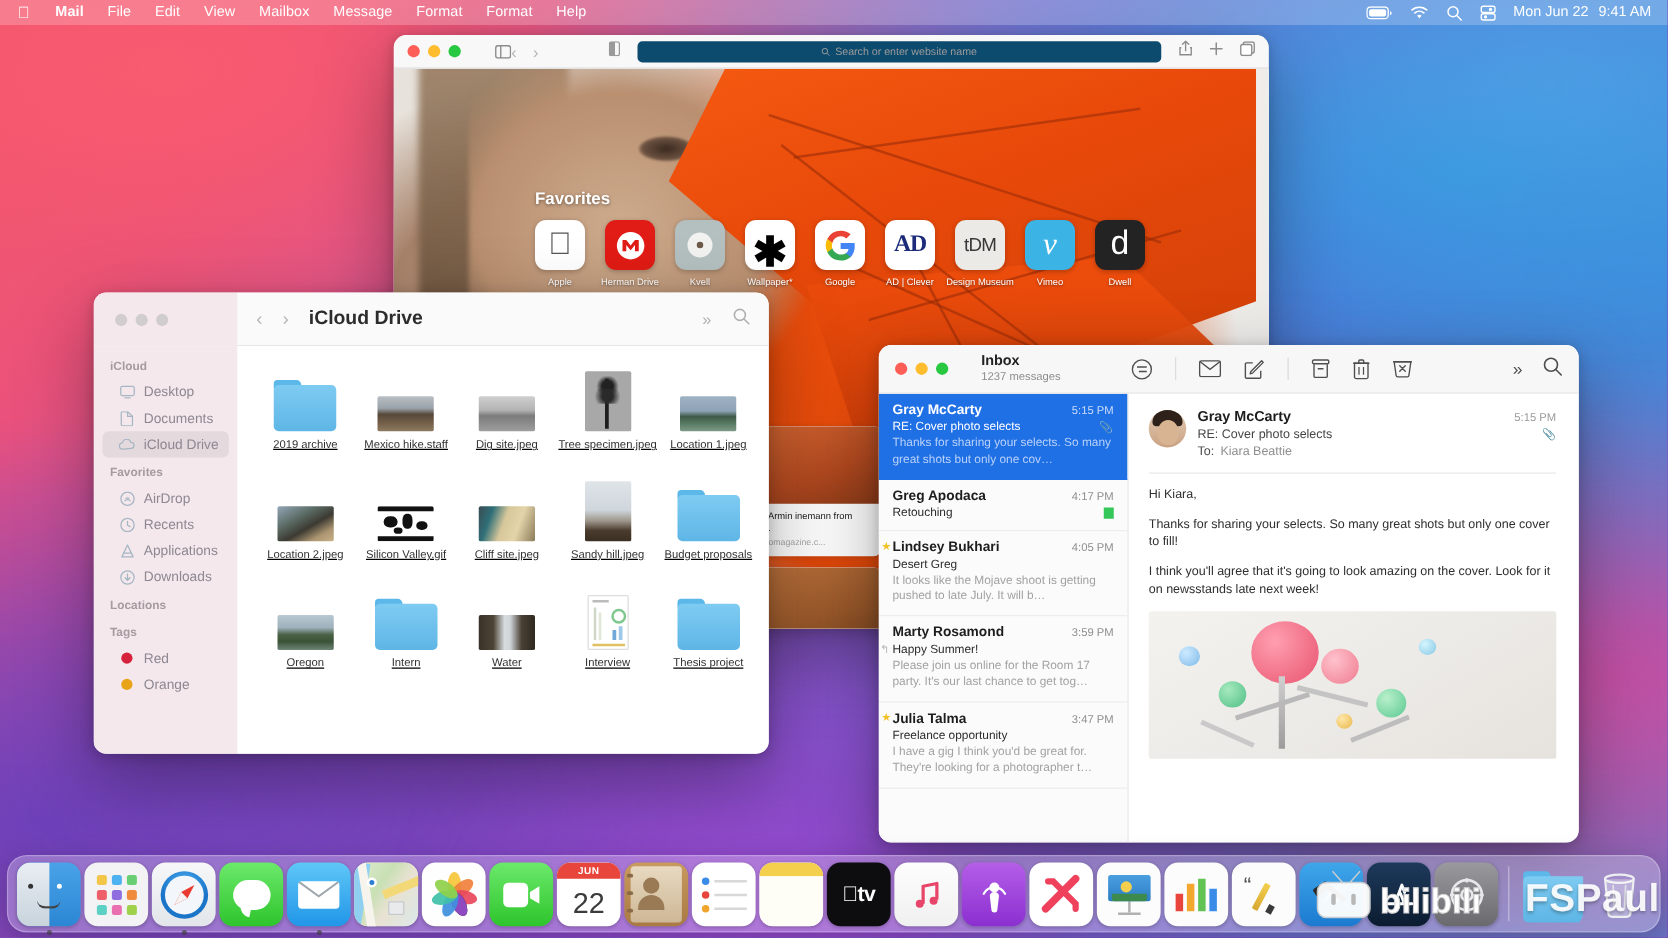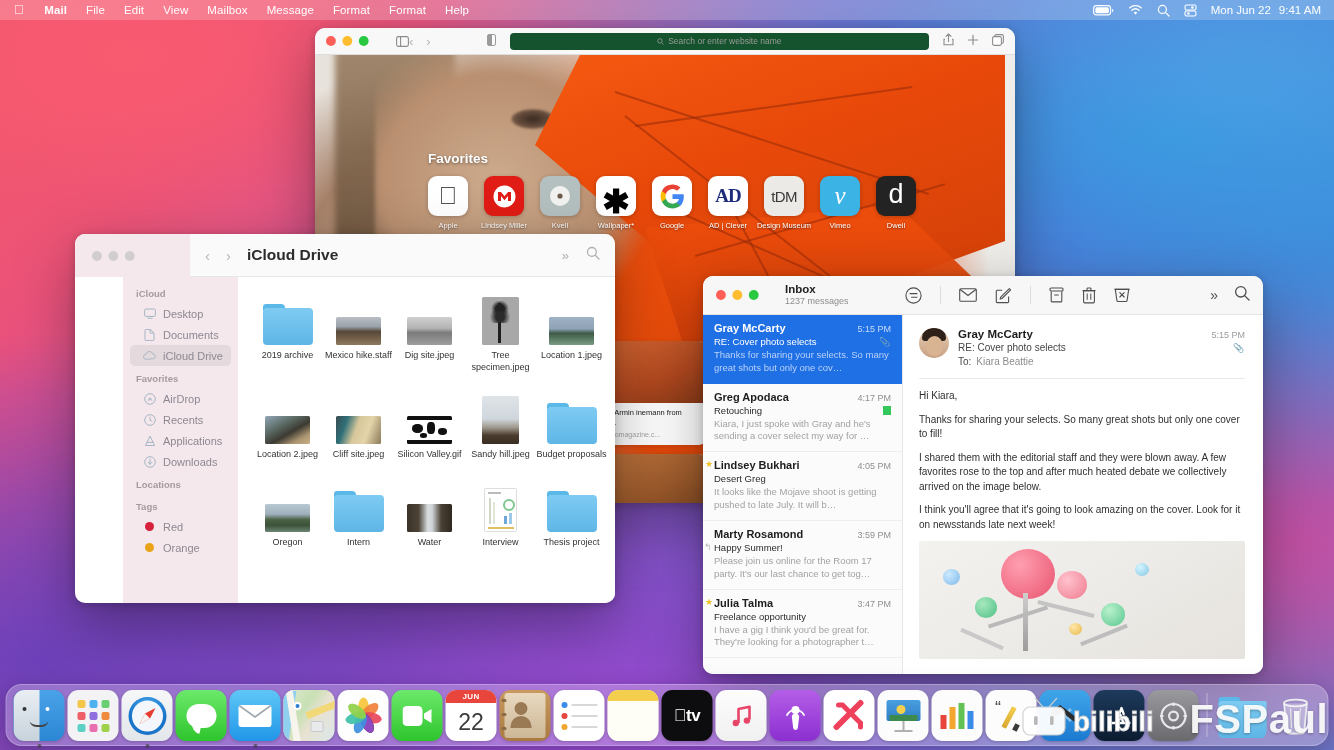--- a/index.html
+++ b/index.html
@@ -71,21 +71,21 @@
   .sf-bar {
     height:27px; background:#f6f6f6cc; backdrop-filter:blur(20px);
     border-bottom:1px solid #dedede;
     display:flex; align-items:center; padding:0 11px; gap:0;
   }
   .sf-bar .lights { transform:scale(.82); transform-origin:left center; }
   .sf-side { margin-left:18px; display:flex; gap:14px; align-items:center; color:#8b8b8b; }
   .sf-nav { display:flex; gap:13px; color:#b5b5b5; font-size:13px; }
   .sf-reader { margin-left:56px; color:#9a9a9a; }
   .sf-search {
-    flex:1; margin:0 14px; height:17px; background:#14532d; border-radius:4px;
+    flex:1; margin:0 14px; height:17px; background:#0c4a6e; border-radius:4px;
     display:flex; align-items:center; justify-content:center; gap:4px;
     font-size:8.5px; color:#9b9b9b;
   }
   .sf-right { display:flex; gap:13px; color:#8d8d8d; align-items:center; }
   .sf-body { position:relative; height:448px; overflow:hidden; background:#fff; }
   .sf-hero { position:absolute; inset:0; overflow:hidden; }
   .hero-bg { position:absolute; inset:0;
     background:
       radial-gradient(ellipse 38% 60% at 14% 46%, #c9a98e 0%, #a7826a 40%, rgba(167,130,106,0) 72%),
       radial-gradient(ellipse 55% 95% at 56% 55%, #f0500c 0%, #e2490b 38%, rgba(226,73,11,0) 74%),
@@ -132,32 +132,32 @@
   
   #finder { left:75px; top:234px; width:540px; height:369px; background:#fff; z-index:20; }
   .fd-top { display:flex; height:43px; }
   .fd-sb-top { width:115px; background:#f4e8ec; display:flex; align-items:center; padding-left:17px; }
   .fd-sb-top .lights { transform:scale(.82); transform-origin:left center; opacity:.85; }
   .fd-hdr { flex:1; background:#fafafa; display:flex; align-items:center; padding:0 15px;
     border-bottom:1px solid #e7e7e7; }
   .fd-arrows { display:flex; gap:16px; color:#b6b6b6; font-size:15px; margin-right:16px; }
   .fd-title { font-size:15.5px; font-weight:bold; color:#2c2c2c; }
   .fd-hdr-right { margin-left:auto; display:flex; gap:17px; color:#b0b0b0; align-items:center; }
-  .fd-main { display:flex; height:326px;margin-left:48px; }
+  .fd-main { display:flex; height:326px; }
   .fd-sb { width:115px; background:#f4e8ec; padding-top:4px; overflow:hidden; }
   .sb-head { font-size:9.5px; color:#a59aa0; padding:7px 0 4px 13px; font-weight:600; }
   .sb-item { display:flex; align-items:center; gap:7px; padding:4px 0 4px 13px;
     font-size:11px; color:#8d8891; margin:0 7px; border-radius:5px; }
   .sb-item.active { background:rgba(150,140,150,.17); }
   .sb-ic { width:13px; height:13px; display:flex; align-items:center; justify-content:center;
     color:#a6b6c4; flex-shrink:0; }
   .sb-dot { width:9px; height:9px; border-radius:50%; }
   .fd-files { flex:1; background:#fff; padding:12px 8px 0 14px; overflow:hidden; }
   .fd-row { display:flex; gap:0; margin-bottom:15px; }
-  .fd-item { width:81px; display:flex; flex-direction:column; align-items:center; }
+  .fd-item { width:81px; display:flex; flex-direction:column; align-items:center;text-decoration:underline; }
   .fd-thumb { height:56px; display:flex; align-items:flex-end; justify-content:center; }
   .fd-name { margin-top:5px; font-size:9px; color:#323232; text-align:center; line-height:1.3;
     max-width:80px; }
   .folder { width:50px; height:41px; position:relative; }
   .folder:before { content:""; position:absolute; left:0; top:0; width:22px; height:7px;
     background:#5bb8e8; border-radius:3px 4px 0 0; }
   .folder:after { content:""; position:absolute; left:0; top:4px; width:50px; height:37px;
     background:linear-gradient(180deg,#7ecbf2,#5eb6e6); border-radius:4px; }
   .photo { width:45px; height:28px; border-radius:1.5px; }
   .photo.tall { width:37px; height:48px; }
@@ -225,21 +225,21 @@
   .dk { width:51px; height:51px; border-radius:11px; position:relative; overflow:hidden;
     display:flex; align-items:center; justify-content:center;
     box-shadow:0 1px 3px rgba(0,0,0,.2); }
   .dk-sep { width:1px; height:44px; background:rgba(255,255,255,.4); margin:0 5px; align-self:center; }
   .dk-dot { position:absolute; bottom:-7px; left:50%; transform:translateX(-50%);
     width:4px; height:4px; border-radius:50%; background:rgba(60,60,60,.65); }
   .dkw { position:relative; display:flex; flex-direction:column; align-items:center; }
 
   #watermark { position:absolute; right:6px; bottom:6px; z-index:400;
     display:flex; align-items:center; gap:6px; pointer-events:none; }
-  .wm-text { font-size:40px; font-weight:bold; color:rgba(255,255,255,.92);
+  .wm-text { font-size:31px; font-weight:bold; color:rgba(255,255,255,.92);
     text-shadow:0 1px 3px rgba(0,0,0,.3); letter-spacing:.5px;padding-left:16px; }
 </style>
 </head>
 <body>
 
 <div id="wallpaper">
   <div class="wp-base"></div>
   <div class="wp-swoosh wp-s1"></div>
   <div class="wp-swoosh wp-s2"></div>
   <div class="wp-swoosh wp-s3"></div>
@@ -392,21 +392,21 @@
           <div class="fav-lbl">Apple</div>
         </div>
 
         <div class="fav">
           <div class="fav-tile" style="background:#e11b15;">
             <svg width="27" height="27" viewBox="0 0 27 27">
                 <circle cx="13.5" cy="13.5" r="11" fill="#fff"></circle>
                 <path d="M7 9v9h3v-5l3.5 4.2L17 13v5h3V9h-3l-3.5 4.3L10 9z" fill="#e11b15"></path>
               </svg>
           </div>
-          <div class="fav-lbl">Lindsey Miller</div>
+          <div class="fav-lbl">Herman Drive</div>
         </div>
 
         <div class="fav">
           <div class="fav-tile" style="background:#b4bfc0;">
             <svg width="24" height="24" viewBox="0 0 24 24">
                 <circle cx="12" cy="12" r="10" fill="#f2f2f0"></circle>
                 <circle cx="12" cy="12" r="2.6" fill="#6e5a4a"></circle>
               </svg>
           </div>
           <div class="fav-lbl">Kvell</div>
@@ -616,36 +616,36 @@
 
       <div class="fd-row">
         <div class="fd-item">
           <div class="fd-thumb">
             <div class="photo" style="background:linear-gradient(150deg,#93a7b7 0%,#5a6a63 35%,#3c3a32 58%,#ab9470 80%,#c9b188 100%);"></div>
           </div>
           <div class="fd-name">Location 2.jpeg</div>
         </div>
         <div class="fd-item">
           <div class="fd-thumb">
-            <div class="photo" style="background:linear-gradient(110deg,#3a4b52 0%,#2f6f78 22%,#d7c79a 45%,#e3d4aa 68%,#8a7a58 100%);"></div>
-          </div>
-          <div class="fd-name">Cliff site.jpeg</div>
-        </div>
-        <div class="fd-item">
-          <div class="fd-thumb">
             <div class="photo" style="background:#fff;position:relative;overflow:hidden;">
               <div style="position:absolute;left:0;top:0;width:45px;height:4px;background:#111;"></div>
               <div style="position:absolute;left:0;bottom:0;width:45px;height:4px;background:#111;"></div>
               <div style="position:absolute;left:5px;top:8px;width:11px;height:9px;background:#111;border-radius:45%;"></div>
               <div style="position:absolute;left:20px;top:6px;width:8px;height:12px;background:#111;border-radius:40%;"></div>
               <div style="position:absolute;left:31px;top:12px;width:9px;height:7px;background:#111;border-radius:45%;"></div>
               <div style="position:absolute;left:13px;top:17px;width:7px;height:5px;background:#111;border-radius:45%;"></div>
             </div>
           </div>
           <div class="fd-name">Silicon Valley.gif</div>
+        </div>
+        <div class="fd-item">
+          <div class="fd-thumb">
+            <div class="photo" style="background:linear-gradient(110deg,#3a4b52 0%,#2f6f78 22%,#d7c79a 45%,#e3d4aa 68%,#8a7a58 100%);"></div>
+          </div>
+          <div class="fd-name">Cliff site.jpeg</div>
         </div>
         <div class="fd-item">
           <div class="fd-thumb">
             <div class="photo tall" style="background:linear-gradient(180deg,#dfe4e8 0%,#cfd6dc 48%,#9e978b 66%,#4a3c2e 82%,#3a2e22 100%);"></div>
           </div>
           <div class="fd-name">Sandy hill.jpeg</div>
         </div>
         <div class="fd-item">
           <div class="fd-thumb">
               <div class="folder"></div>
@@ -784,21 +784,20 @@
 
       <div class="ml-msg">
         <div class="ml-r1">
           <span class="ml-from">Greg Apodaca</span>
           <span class="ml-time">4:17 PM</span>
         </div>
         <div class="ml-r2">
           <span class="ml-subj">Retouching</span>
           <span class="ml-flag"></span>
         </div>
-        <div class="ml-prev">Kiara, I just spoke with Gray and he's sending a cover select my way for …</div>
       </div>
 
       <div class="ml-msg">
         <span class="ml-star">★</span>
         <div class="ml-r1">
           <span class="ml-from">Lindsey Bukhari</span>
           <span class="ml-time">4:05 PM</span>
         </div>
         <div class="ml-r2">
           <span class="ml-subj">Desert Greg</span>
@@ -847,21 +846,20 @@
             <span class="ml-rclip">📎</span>
           </div>
           <div class="ml-rto">
             <b>To:</b><span>Kiara Beattie</span>
           </div>
         </div>
       </div>
       <div class="ml-hr"></div>
       <div class="ml-p">Hi Kiara,</div>
       <div class="ml-p">Thanks for sharing your selects. So many great shots but only one cover to fill!</div>
-      <div class="ml-p">I shared them with the editorial staff and they were blown away. A few favorites rose to the top and after much heated debate we collectively arrived on the image below.</div>
       <div class="ml-p">I think you'll agree that it's going to look amazing on the cover. Look for it on newsstands late next week!</div>
       <div class="ml-img">
         <div class="blob" style="left:82px;top:8px;width:54px;height:50px;background:radial-gradient(circle at 35% 32%,#ff9fb0,#e8536f);"></div>
         <div class="blob" style="left:138px;top:30px;width:30px;height:28px;background:radial-gradient(circle at 35% 32%,#ffc2cd,#ef7b8f);"></div>
         <div class="blob" style="left:56px;top:56px;width:22px;height:21px;background:radial-gradient(circle at 35% 32%,#a6e9bd,#4fbf86);"></div>
         <div class="blob" style="left:182px;top:62px;width:24px;height:23px;background:radial-gradient(circle at 35% 32%,#b9f0cc,#59c88f);"></div>
         <div class="blob" style="left:24px;top:28px;width:17px;height:16px;background:radial-gradient(circle at 35% 32%,#cdeaff,#7db9e8);"></div>
         <div class="blob" style="left:216px;top:22px;width:14px;height:13px;background:radial-gradient(circle at 35% 32%,#d4f5ff,#86c7e4);"></div>
         <div class="blob" style="left:150px;top:82px;width:13px;height:12px;background:radial-gradient(circle at 35% 32%,#ffe6a8,#e8b84b);"></div>
         <div style="position:absolute;left:104px;top:52px;width:5px;height:58px;background:linear-gradient(180deg,#cfcfcf,#9c9c9c);"></div>

